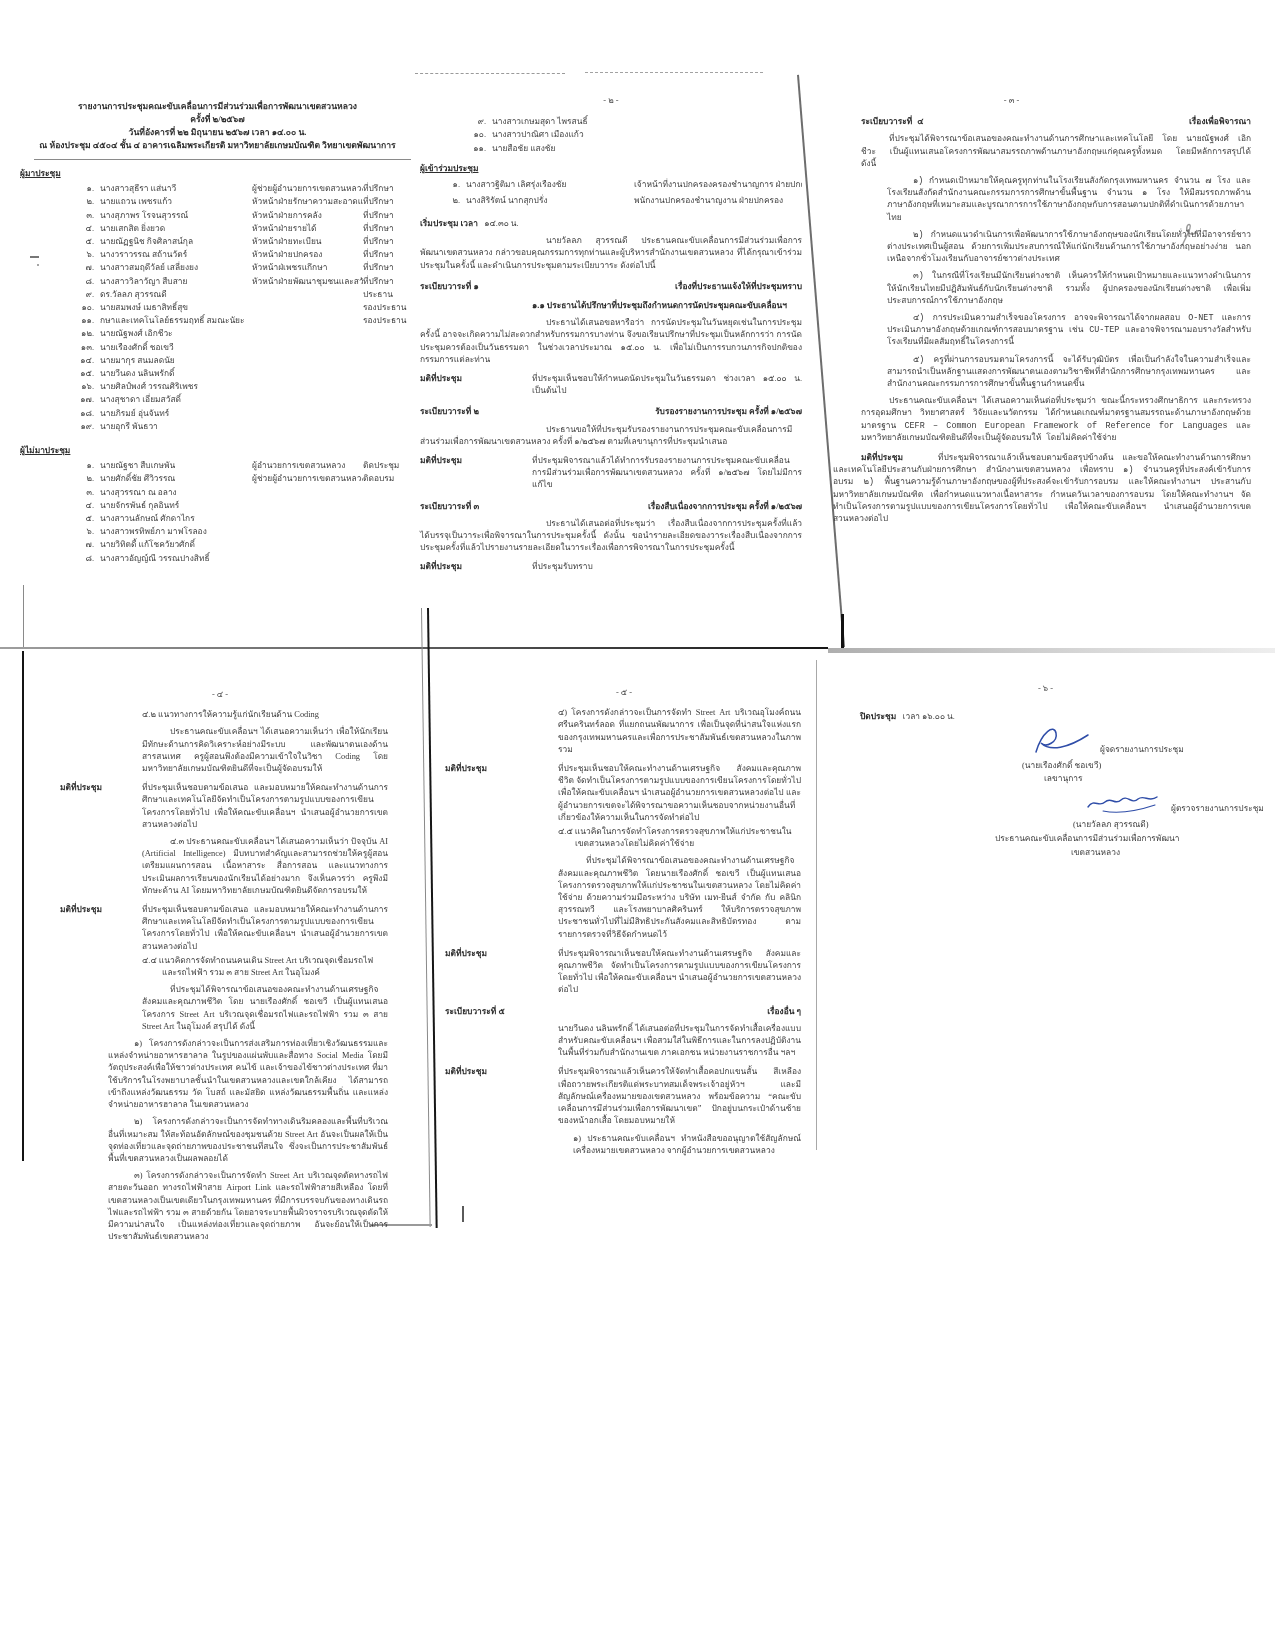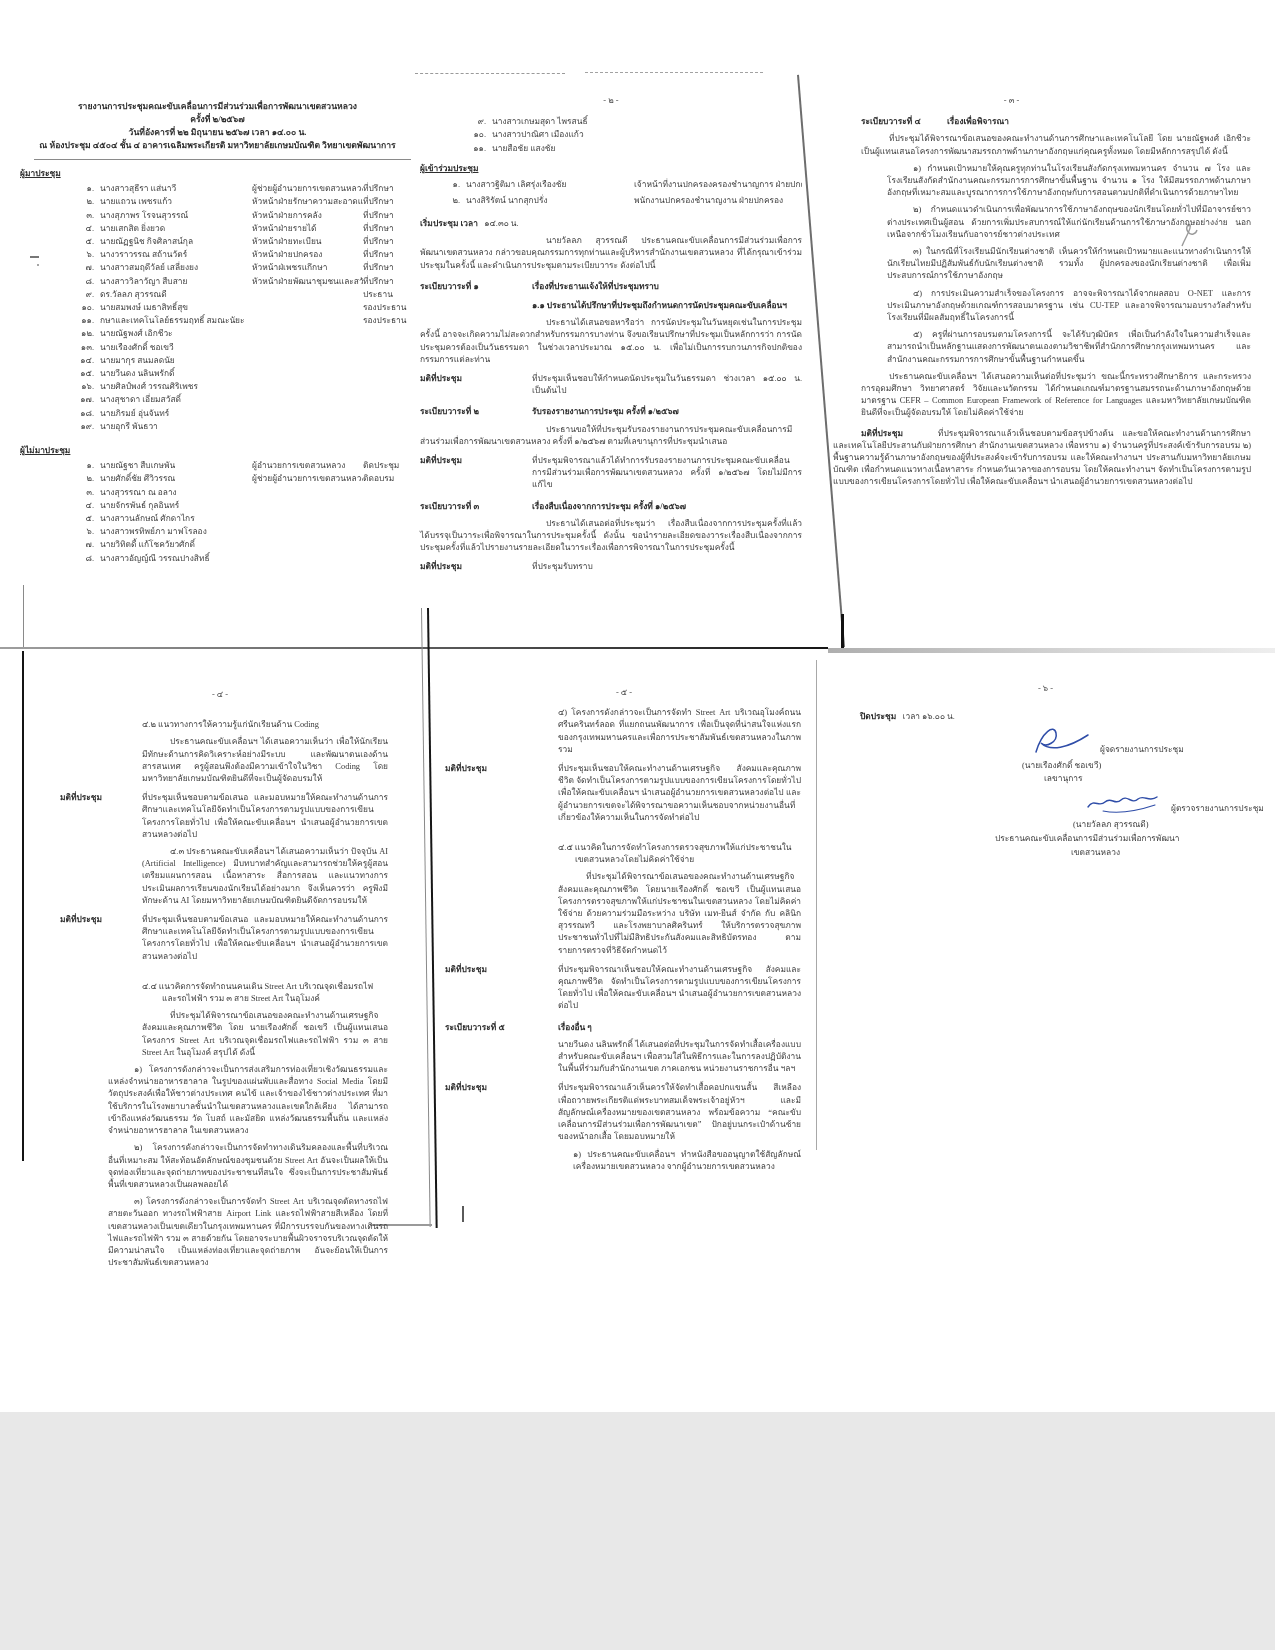--- a/index.html
+++ b/index.html
@@ -1,56 +1,56 @@
 <!DOCTYPE html>
 <html><head>
 <meta charset="utf-8">
 <style>
   html,body{margin:0;padding:0;background:#e8e8e8;}
-  .canvas{position:relative;width:1275px;height:1412px;background:#ffffff;overflow:hidden;
+  .canvas{position:relative;width:1275px;height:1650px;background:#ffffff;overflow:hidden;
           font-family:"Liberation Serif","DejaVu Serif",serif;color:#3a3a3a;
           -webkit-font-smoothing:antialiased;}
   .pg{position:absolute;font-size:8.4px;line-height:12.2px;}
   .pnum{text-align:center;color:#4a4a4a;margin-bottom:8px;}
   .b{font-weight:700;color:#2e2e2e;}
   .u{text-decoration:underline;}
   .sect{font-weight:700;color:#2e2e2e;margin-top:8px;margin-bottom:2px;}
   
   .row{display:flex;line-height:13.2px;white-space:nowrap;}
   .row .no{width:26px;flex:none;text-align:right;padding-right:6px;}
   .row .nm{width:152px;flex:none;overflow:hidden;}
   .row .ps{flex:1;overflow:hidden;}
   .row .rl{width:52px;flex:none;text-align:left;}
   
   .blk{margin-top:5px;}
   .blk .lbl{font-weight:700;color:#2e2e2e;}
   .blk.agenda{display:flex;margin-top:9px;}
-  .blk.agenda .ttl{font-weight:700;color:#2e2e2e;flex:1;}
+  .blk.agenda .ttl{font-weight:700;color:#2e2e2e;flex:1;text-align:right;}
   .blk.res{display:flex;margin-top:7px;}
   .blk.res .txt{flex:1;text-align:justify;display:block;}
   .blk.par .txt,.blk.item .txt,.blk.parc .txt{display:block;text-align:justify;}
   .blk.sub{font-weight:700;color:#2e2e2e;margin-top:7px;}
-  .blk.subr{margin-top:18px;}
+  .blk.subr{margin-top:2px;}
   
   .pg1{left:20px;top:100px;width:395px;}
   .pg1 .title{text-align:center;font-weight:700;color:#2e2e2e;font-size:8.6px;line-height:13px;}
   .pg1 .rule{border-top:1px solid #8a8a8a;margin:7px 4px 0 14px;}
   .pg1 .rows{margin-left:48px;}
   
   .pg2{left:420px;top:95px;width:382px;}
   .pg2 .acont{margin-left:40px;}
   .pg2 .jrows .row .nm{width:168px;}
   .pg2 .jrows .row{margin-left:14px;line-height:16px;}
   .pg2 .startrow{margin-top:9px;}
   .pg2 .blk .lbl{width:112px;flex:none;}
   .pg2 .blk.par .txt{text-indent:126px;}
   .pg2 .blk.sub{margin-left:112px;}
   
   .pg3{left:828px;top:95px;width:447px;}
-  .pg3 .blk{margin-left:33px;margin-right:24px;}
+  .pg3 .blk{margin-left:33px;margin-right:24px;font-family:Liberation Mono, monospace;}
   .pg3 .blk.agenda .lbl{width:86px;flex:none;}
   .pg3 .blk.sub{margin-left:59px;}
   .pg3 .blk.par .txt{text-indent:28px;}
   .pg3 .blk.item{margin-left:59px;}
   .pg3 .blk.item .txt{text-indent:26px;}
   .pg3 .blk.resw{display:block;margin-left:5px;margin-top:8px;text-align:justify;}
   .pg3 .blk.resw .lbl{margin-left:28px;padding-right:26px;}
   
   .pg4{left:24px;top:655px;width:392px;}
   .pg4 .blk{margin-left:118px;margin-right:28px;}

